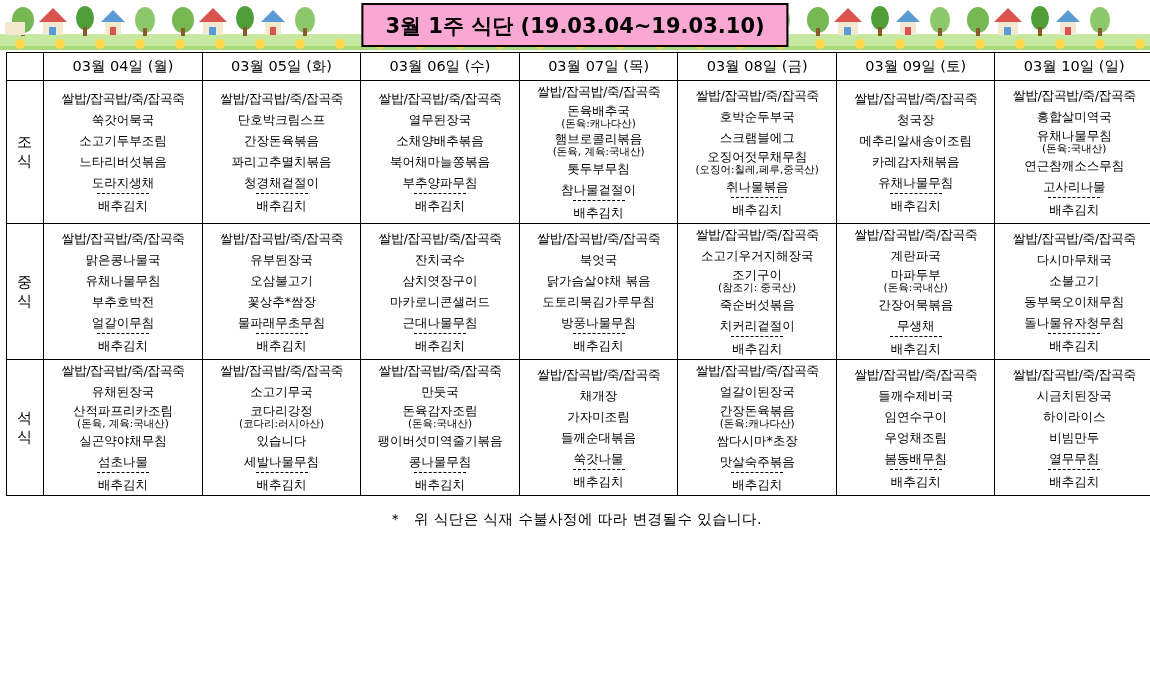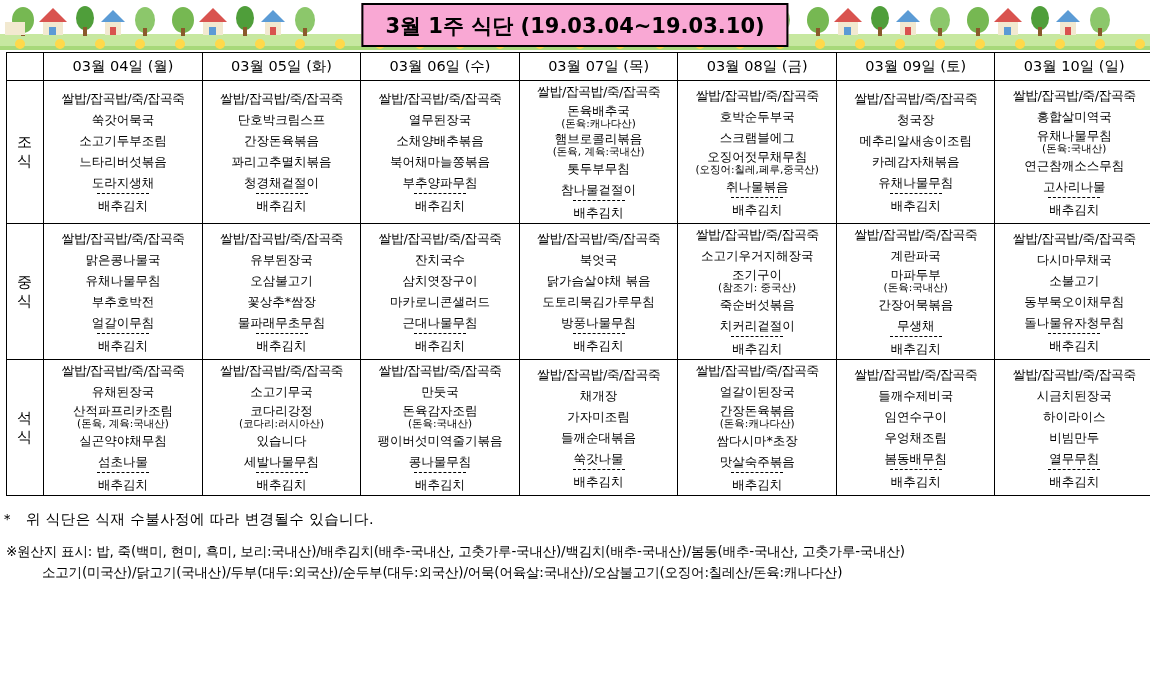--- a/index.html
+++ b/index.html
@@ -113,20 +113,21 @@
   .dish.two-line { padding: 1px 1px 1px 1px; }
   .dish.kimchi {
     border-top: 1px dashed #000000;
     padding-top: 4px;
     padding-bottom: 3px;
     margin-top: auto;
   }
 
   
   .note-star {
+    text-align: center;
     font-size: 14.5px;
     margin-top: 14px;
     color: #000000;
     letter-spacing: 0.4px;
   }
   .note-star .star { margin-right: 6px; }
   .origin {
     margin-top: 12px;
     padding-left: 6px;
     font-size: 13.5px;
@@ -574,18 +575,14 @@
         </td>
       </tr>
     </tbody>
   </table>
 
   <div class="note-star">
     <span class="star">＊</span>
     <span>위 식단은 식재 수불사정에 따라 변경될수 있습니다.</span>
   </div>
 
-  <div class="origin">
-    <span>※원산지 표시: 밥, 죽(백미, 현미, 흑미, 보리:국내산)/배추김치(배추-국내산, 고춧가루-국내산)/백김치(배추-국내산)/봄동(배추-국내산, 고춧가루-국내산)</span>
-    <span class="line2">소고기(미국산)/닭고기(국내산)/두부(대두:외국산)/순두부(대두:외국산)/어묵(어육살:국내산)/오삼불고기(오징어:칠레산/돈육:캐나다산)</span>
-  </div>
 
 </div>
 
 </body></html>

